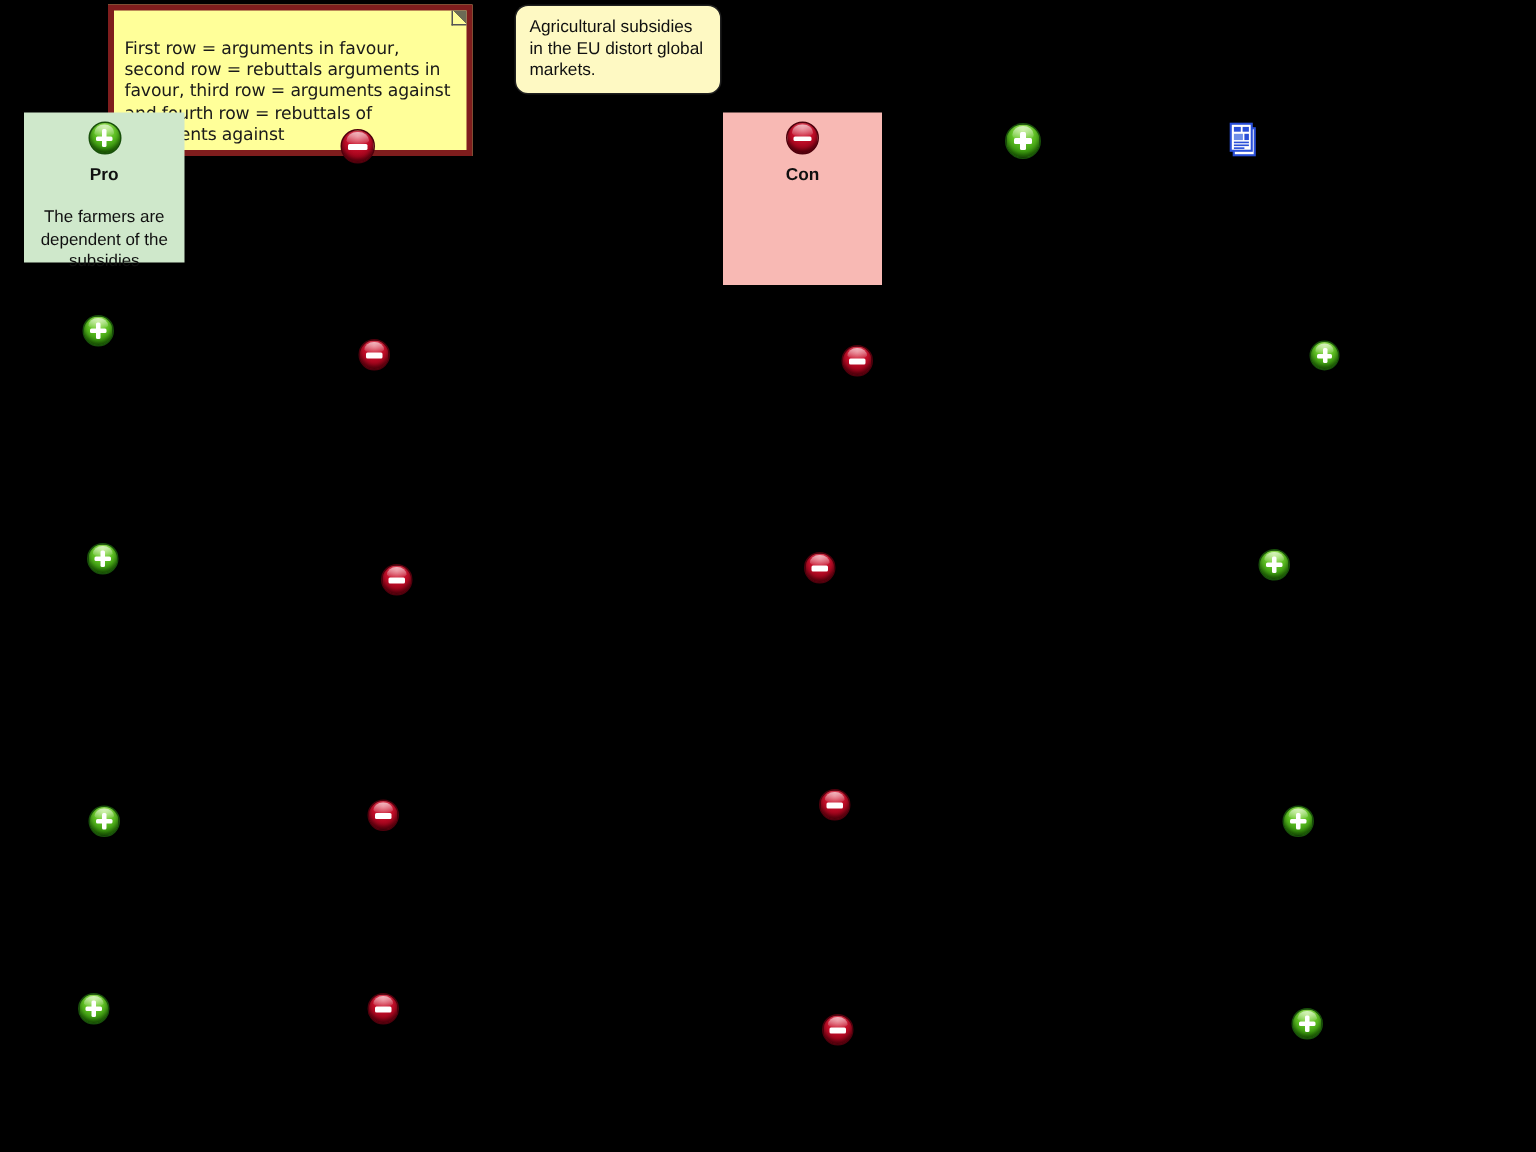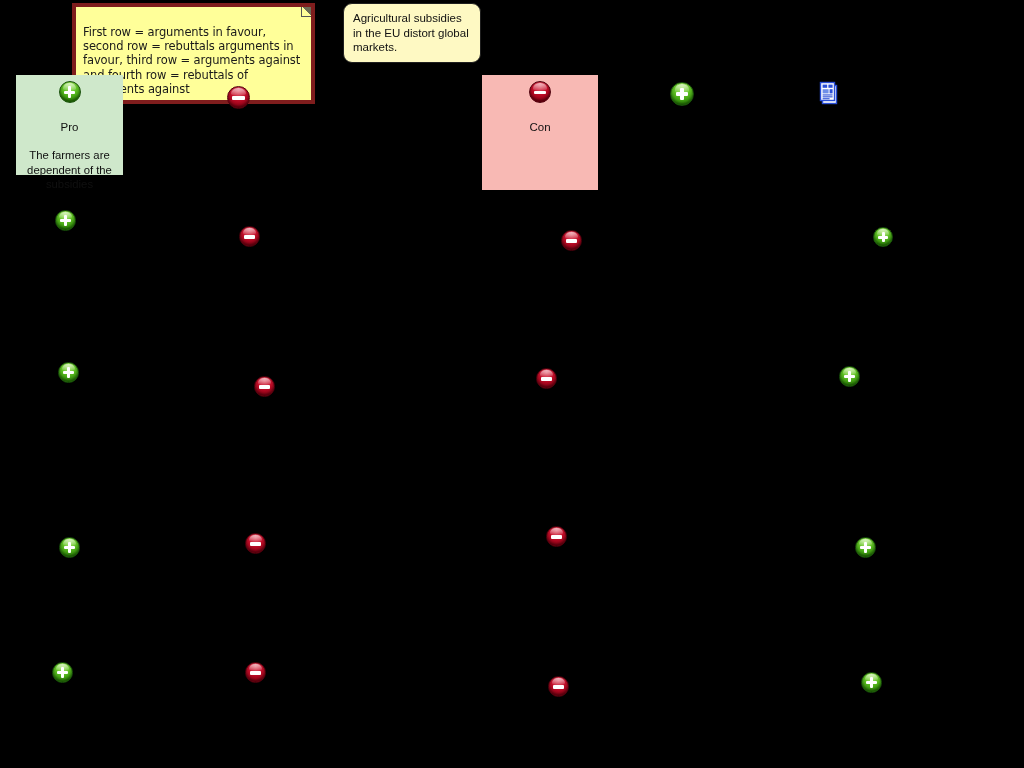--- a/index.html
+++ b/index.html
@@ -60,22 +60,22 @@
     box-sizing: border-box;
     text-align: center;
     padding: 5px 6px 8px 6px;
     font-family: "Liberation Sans", sans-serif;
     color: #101010;
   }
   .card.pro { background: #cfe8cb; }
   .card.con { background: #f8b9b4; }
   .card .card-title {
     font-size: 11.5px;
-    font-weight: normal;
-    margin-top: 16px;
+    font-weight: bold;
+    margin-top: 6px;
     line-height: 14px;
   }
   .card .card-body {
     font-size: 11.3px;
     line-height: 14.6px;
     margin-top: 14px;
   }
   .card .badge-wrap {
     display: flex;
     justify-content: center;
@@ -168,21 +168,21 @@
       <div class="card pro" style="left: 16px; top: 75px; width: 107px; height: 100px; background: rgb(207, 232, 203);">
         <div class="badge-wrap">
           <div class="badge plus" style="width: 22px; height: 22px;">
             <span class="sym-h"></span>
             <span class="sym-v"></span>
           </div>
         </div>
         <div class="card-title">Pro</div>
         <div class="card-body">The farmers are dependent of the subsidies</div>
       </div>
-      <div class="card con" style="left: 482px; top: 75px; width: 116px; height: 115px; background: rgb(248, 185, 180);">
+      <div class="card con" style="left: 482px; top: 75px; width: 106px; height: 115px; background: rgb(248, 185, 180);">
         <div class="badge-wrap">
           <div class="badge minus" style="width: 22px; height: 22px;">
             <span class="sym-h"></span>
           </div>
         </div>
         <div class="card-title">Con</div>
       </div>
     </div>
 
   <div id="nodes-layer">

